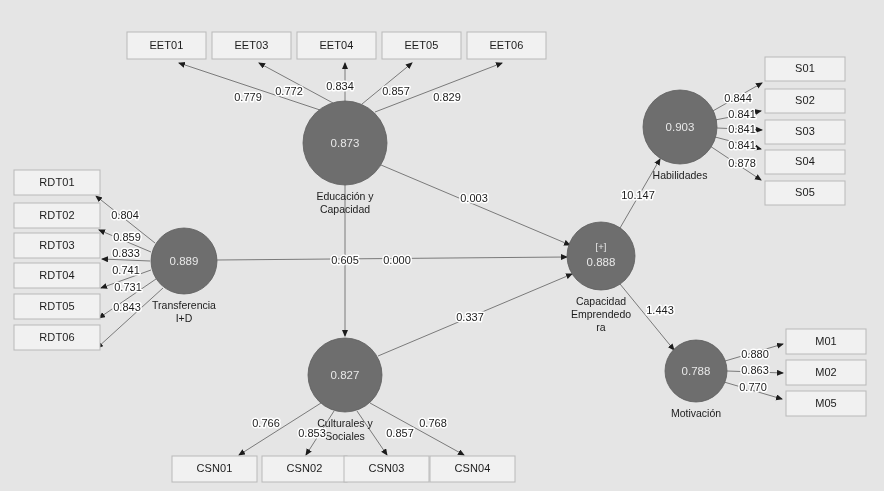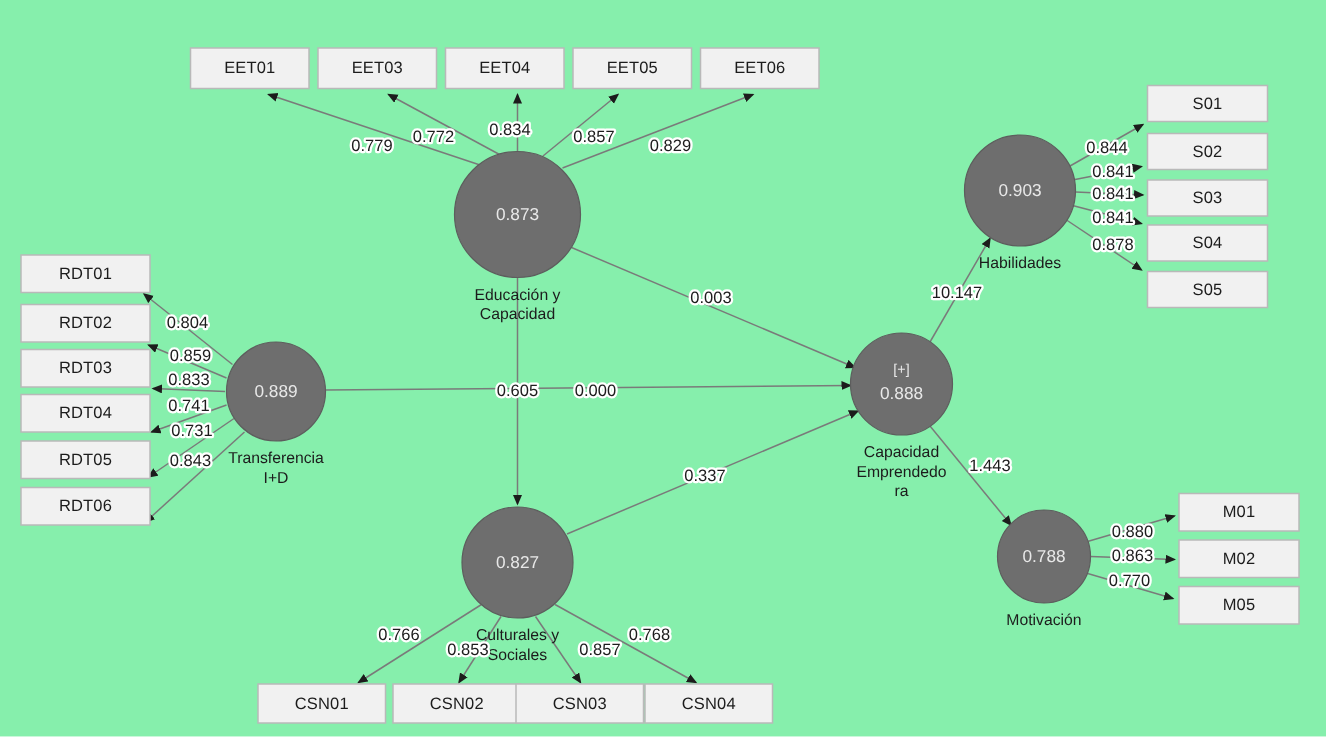--- a/index.html
+++ b/index.html
@@ -8,21 +8,21 @@
     padding: 0;
     background: #ffffff;
   }
   body {
     font-family: "Liberation Sans", sans-serif;
   }
   #diagram-root {
     position: relative;
     width: 884px;
     height: 491px;
-    background: #86efac;
+    background: #e5e5e5;
     overflow: hidden;
   }
   svg#sem-svg {
     display: block;
     width: 884px;
     height: 491px;
   }
   .ind-box-rect {
     fill: #f1f1f1;
     stroke: #b9b9b9;

